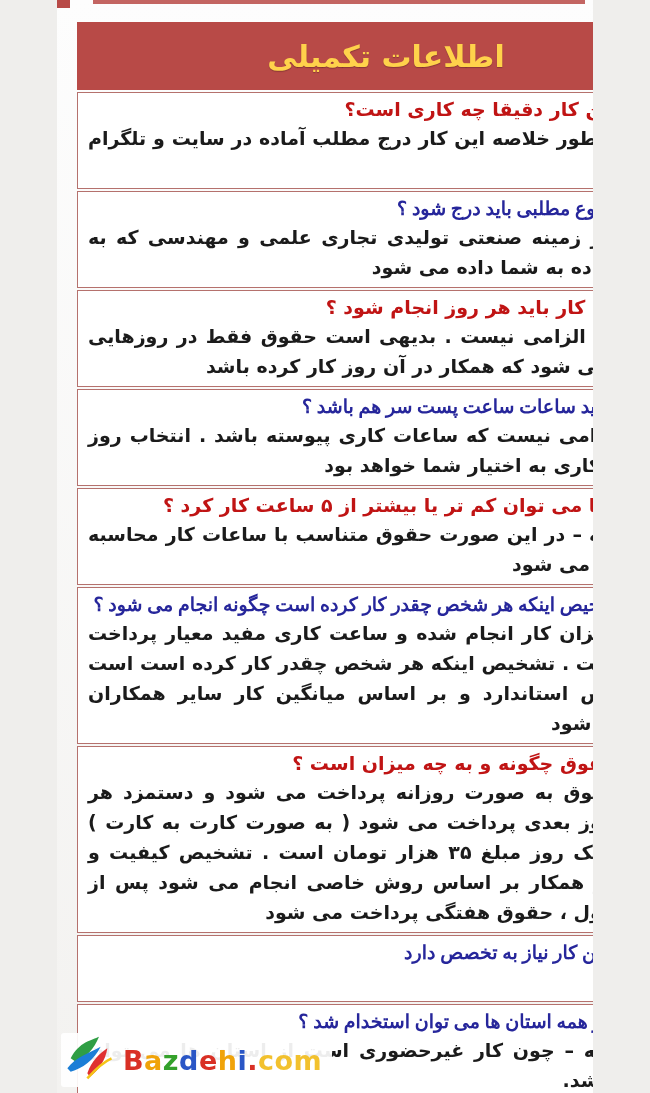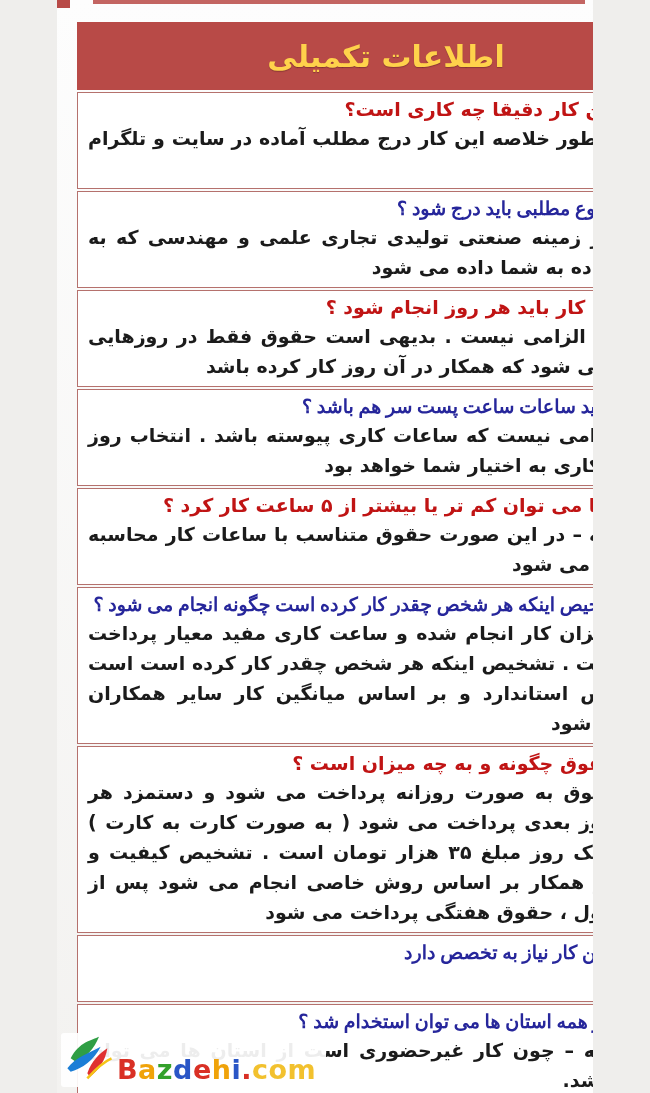--- a/index.html
+++ b/index.html
@@ -71,21 +71,21 @@
     text-align:justify;
   }
   .answer.final{
     color:var(--final_blue);
     font-size:21px;
     line-height:45px;
     padding:6px 2px 40px 2px;
   }
   .bazdehi-logo{
     position:absolute; left:4px; bottom:6px;
-    display:flex; align-items:flex-end; gap:2px;
+    display:flex; align-items:center; gap:8px;
     background:rgba(255,255,255,.92);
     padding:2px 10px 2px 2px;
     border-radius:3px;
   }
   .bazdehi-wordmark{
     font-size:27px;
     font-weight:bold;
     letter-spacing:.5px;
     direction:ltr;
     white-space:nowrap;

